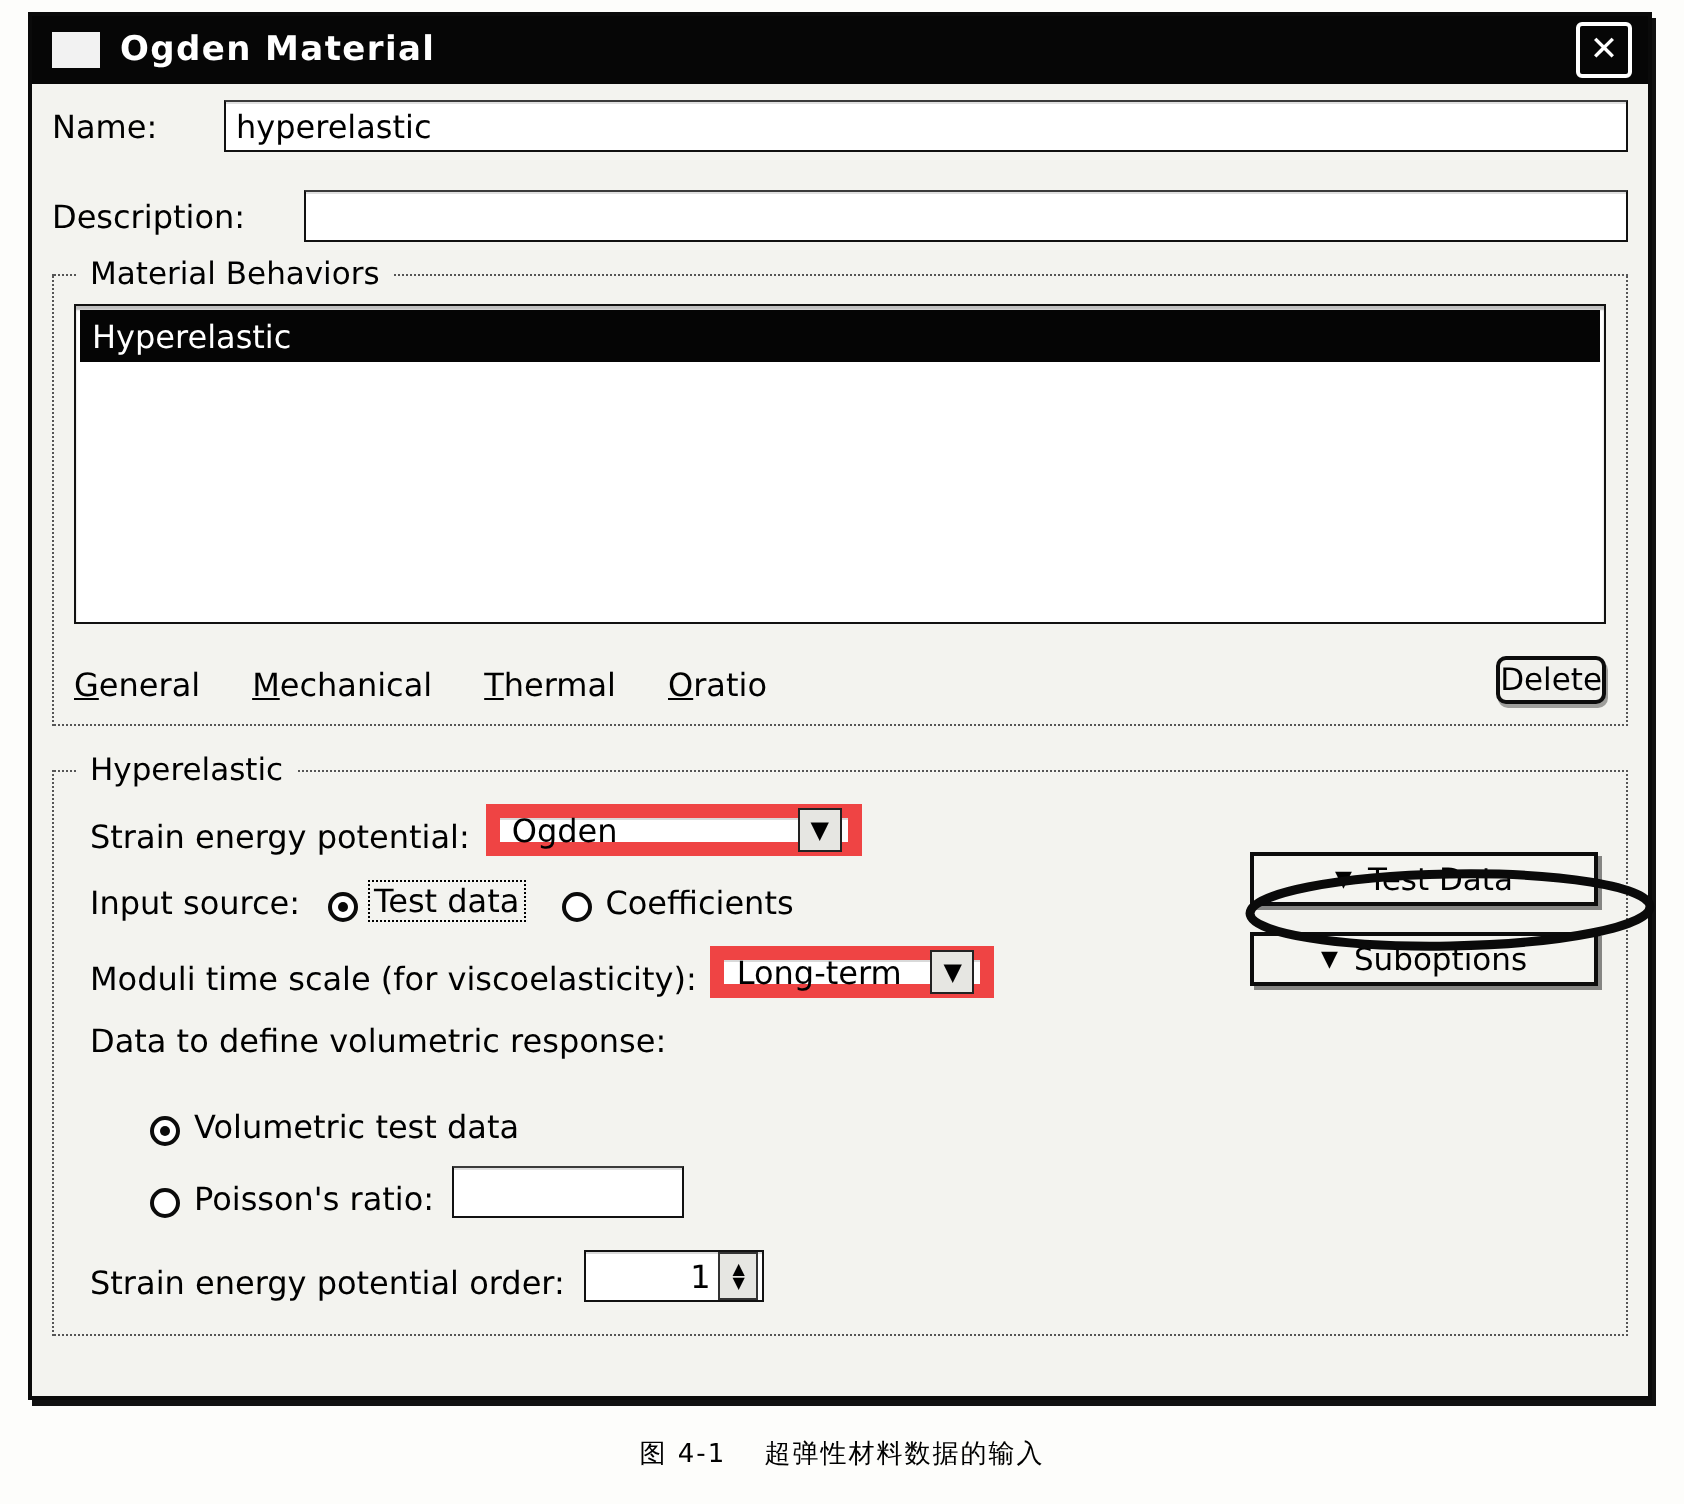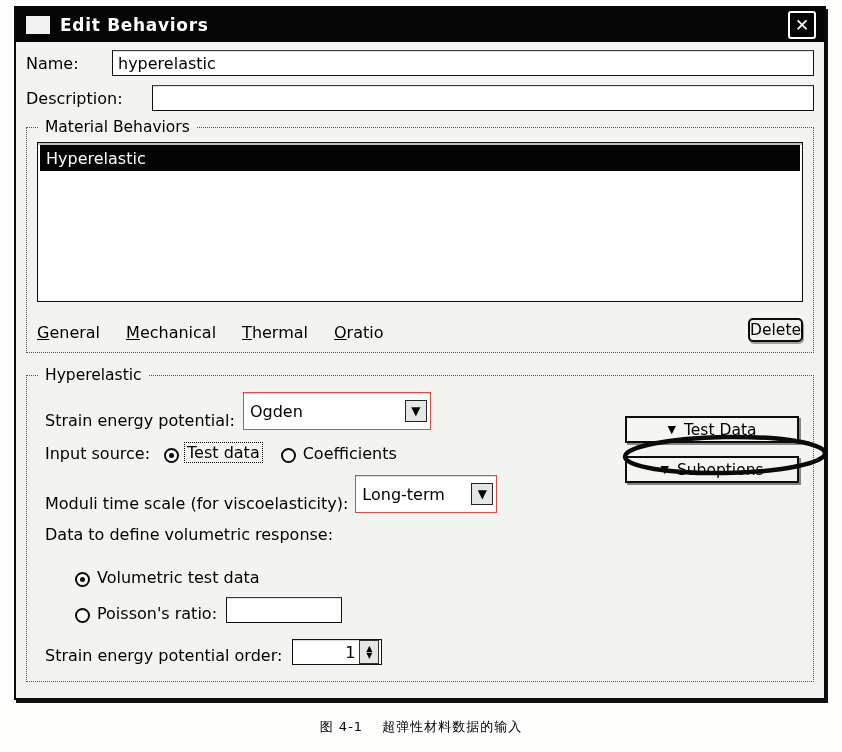--- a/index.html
+++ b/index.html
@@ -87,21 +87,21 @@
     display:flex;align-items:center;
     padding:0 5px;
     font-size:16px;
     box-shadow:inset 0 1px 0 rgba(0,0,0,.12);
   }
 
   
   .name-row{margin-top:2px;}
   .name-row .lbl{width:86px;}
   .name-row .field{flex:1 1 auto;}
-  .desc-row{margin-top:9px;}
+  .desc-row{margin-top:19px;}
   .desc-row .lbl{width:126px;}
   .desc-row .field{flex:1 1 auto;}
 
   
   .group{
     position:relative;
     border:1px dotted #555;
     margin-top:16px;
     padding:14px 10px 10px 10px;
     box-sizing:border-box;
@@ -159,22 +159,22 @@
     white-space:nowrap;
     box-shadow:1px 2px 0 rgba(0,0,0,.35);
   }
 
   
   #hyper-group{margin-top:22px;padding:16px 10px 12px 18px;}
   .hrow{display:flex;align-items:flex-end;margin-bottom:12px;}
 
   .combo{
     background:#fff;
-    border:1px solid #ef4444;
-    height:38px;
+    border:7px solid #ef4444;
+    height:26px;
     box-sizing:border-box;
     display:flex;align-items:center;
     font-size:16px;
     padding-left:6px;
     box-shadow:inset 0 1px 0 rgba(0,0,0,.15);
     cursor:pointer;
   }
   .combo .ctext{flex:1 1 auto;white-space:nowrap;}
   .combo .carrow{
     width:20px;height:20px;
@@ -279,21 +279,21 @@
 </style>
 </head>
 <body>
 
 <div id="page">
 
   <div id="dialog">
 
     <div class="titlebar">
       <div class="title-icon"></div>
-      <div class="title-text">Edit Behaviors</div>
+      <div class="title-text">Ogden Material</div>
       <div class="title-spacer"></div>
       <div class="close-btn">✕</div>
     </div>
 
     <div class="dlg-body">
 
       <div class="row name-row">
         <div class="lbl">Name:</div>
         <div class="field">hyperelastic</div>
       </div>

